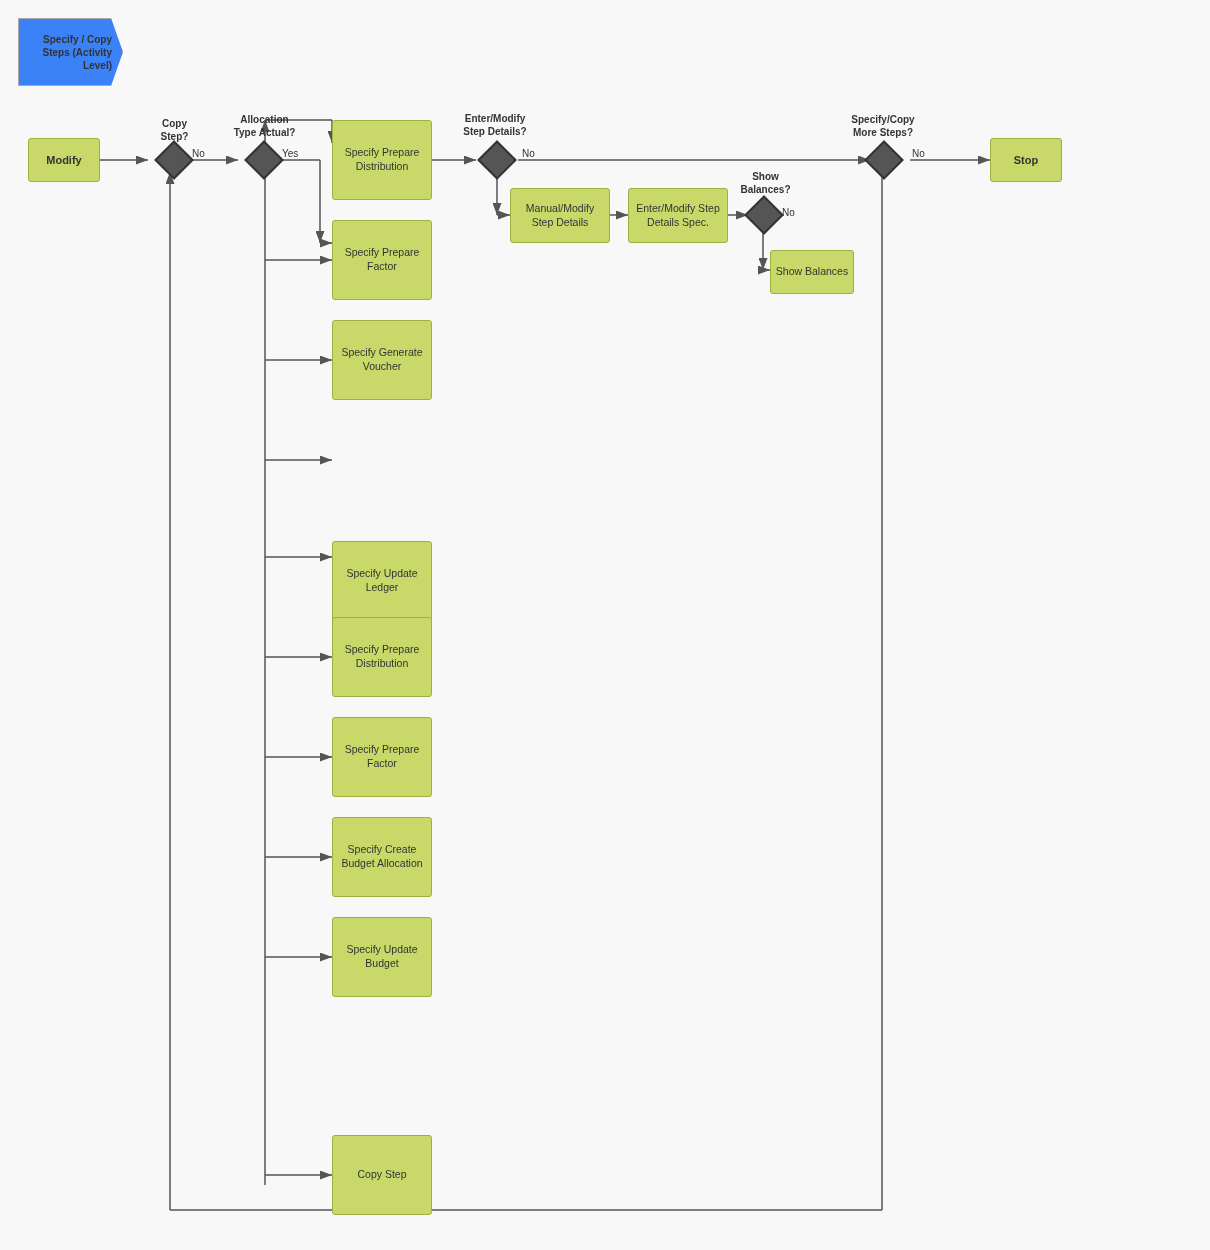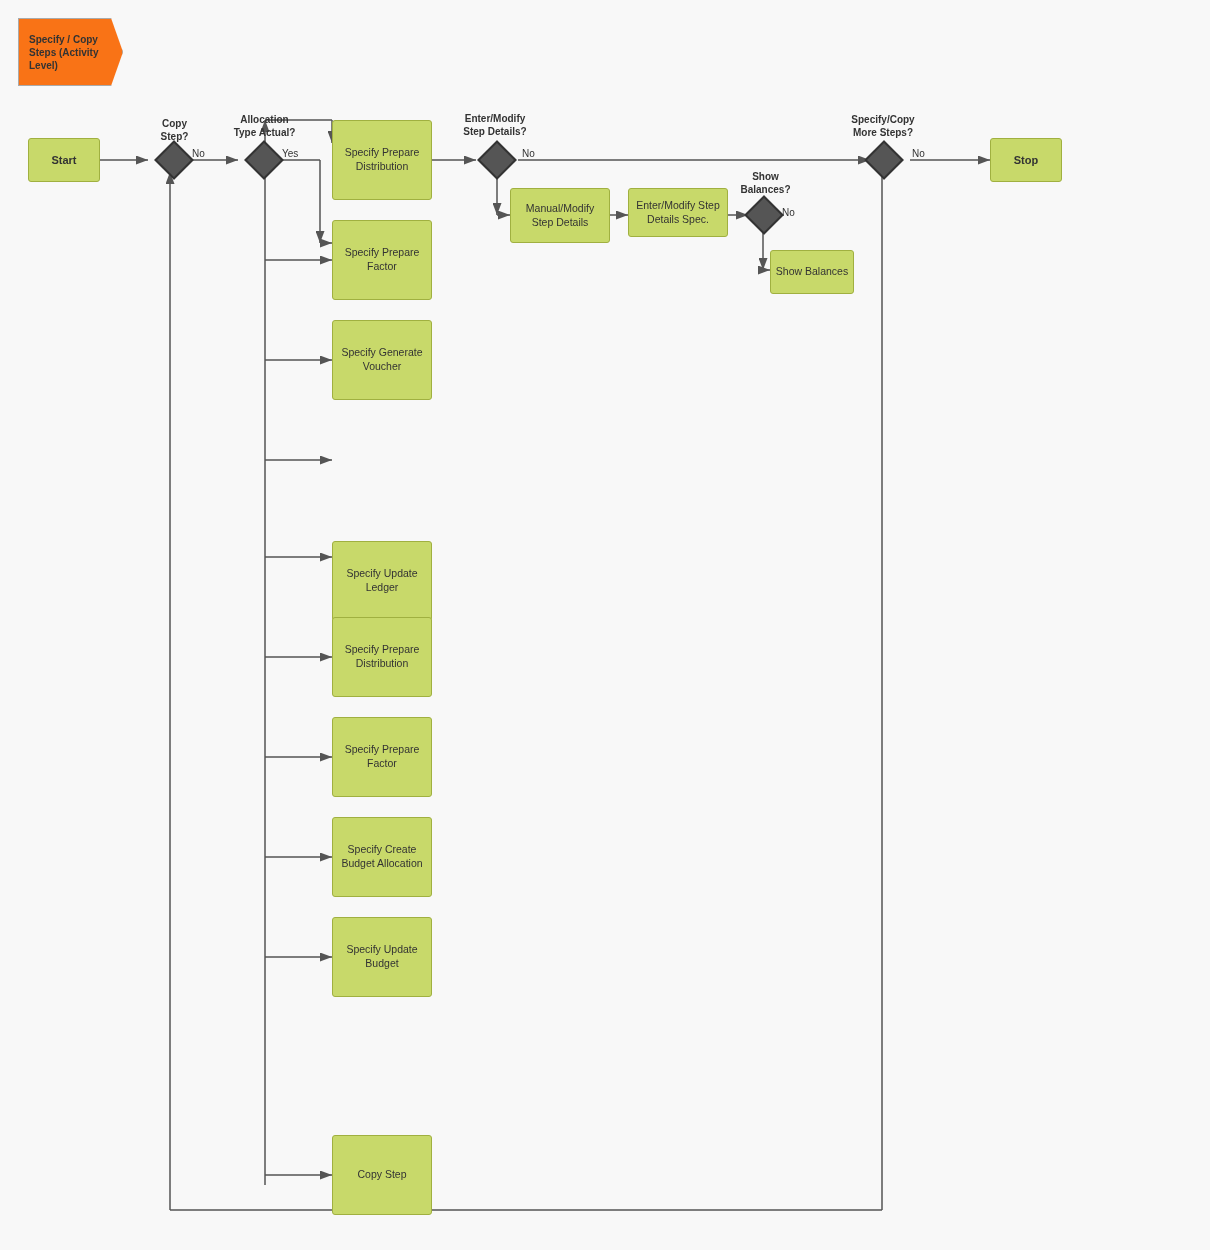--- a/index.html
+++ b/index.html
@@ -19,29 +19,29 @@
       width: 1210px;
       height: 1250px;
       background: #f8f8f8;
     }
 
     
     .title-badge {
       position: absolute;
       top: 18px;
       left: 18px;
-      background: #f97316;
+      background: #3b82f6;
       border: 1px solid #aaa;
       padding: 6px 10px;
       font-size: 10px;
       font-weight: bold;
       color: #333;
       clip-path: polygon(0 0, calc(100% - 12px) 0, 100% 50%, calc(100% - 12px) 100%, 0 100%);
       width: 110px;
-      text-align: left;
+      text-align: right;
       line-height: 1.3;
     }
 
     
     .flow-box {
       position: absolute;
       background: #c8d96a;
       border: 1px solid #a0b040;
       border-radius: 3px;
       display: flex;
@@ -182,21 +182,21 @@
     <line class="flow-line-no-arrow" x1="882" y1="1210" x2="170" y2="1210"></line>
     <line class="flow-line" x1="170" y1="1210" x2="170" y2="172"></line>
 
   </svg>
 
   <div class="title-badge" style="width:105px; height:68px; display:flex; align-items:center; justify-content:center;">
     <span>Specify / Copy Steps (Activity Level)</span>
   </div>
 
   <div class="terminal-box" style="left:28px; top:138px; width:72px; height:44px;">
-    <span>Start</span>
+    <span>Modify</span>
   </div>
 
   <div class="diamond" style="left:160px; top:146px;"></div>
   <div class="diamond-label" style="left:147px; top:117px; width:55px;">
     <span>Copy Step?</span>
   </div>
   <div class="edge-label" style="left:192px; top:148px;">No</div>
 
   <div class="diamond" style="left:250px; top:146px;"></div>
   <div class="diamond-label" style="left:232px; top:113px; width:65px;">
@@ -244,21 +244,21 @@
   <div class="diamond" style="left:483px; top:146px;"></div>
   <div class="diamond-label" style="left:455px; top:112px; width:80px;">
     <span>Enter/Modify Step Details?</span>
   </div>
   <div class="edge-label" style="left:522px; top:148px;">No</div>
 
   <div class="flow-box" style="left:510px; top:188px; width:100px; height:55px;">
     <span>Manual/Modify Step Details</span>
   </div>
 
-  <div class="flow-box" style="left:628px; top:188px; width:100px; height:49px;">
+  <div class="flow-box" style="left:628px; top:188px; width:100px; height:55px;">
     <span>Enter/Modify Step Details Spec.</span>
   </div>
 
   <div class="diamond" style="left:750px; top:201px;"></div>
   <div class="diamond-label" style="left:733px; top:170px; width:65px;">
     <span>Show Balances?</span>
   </div>
   <div class="edge-label" style="left:782px; top:207px;">No</div>
 
   <div class="flow-box" style="left:770px; top:250px; width:84px; height:44px;">

